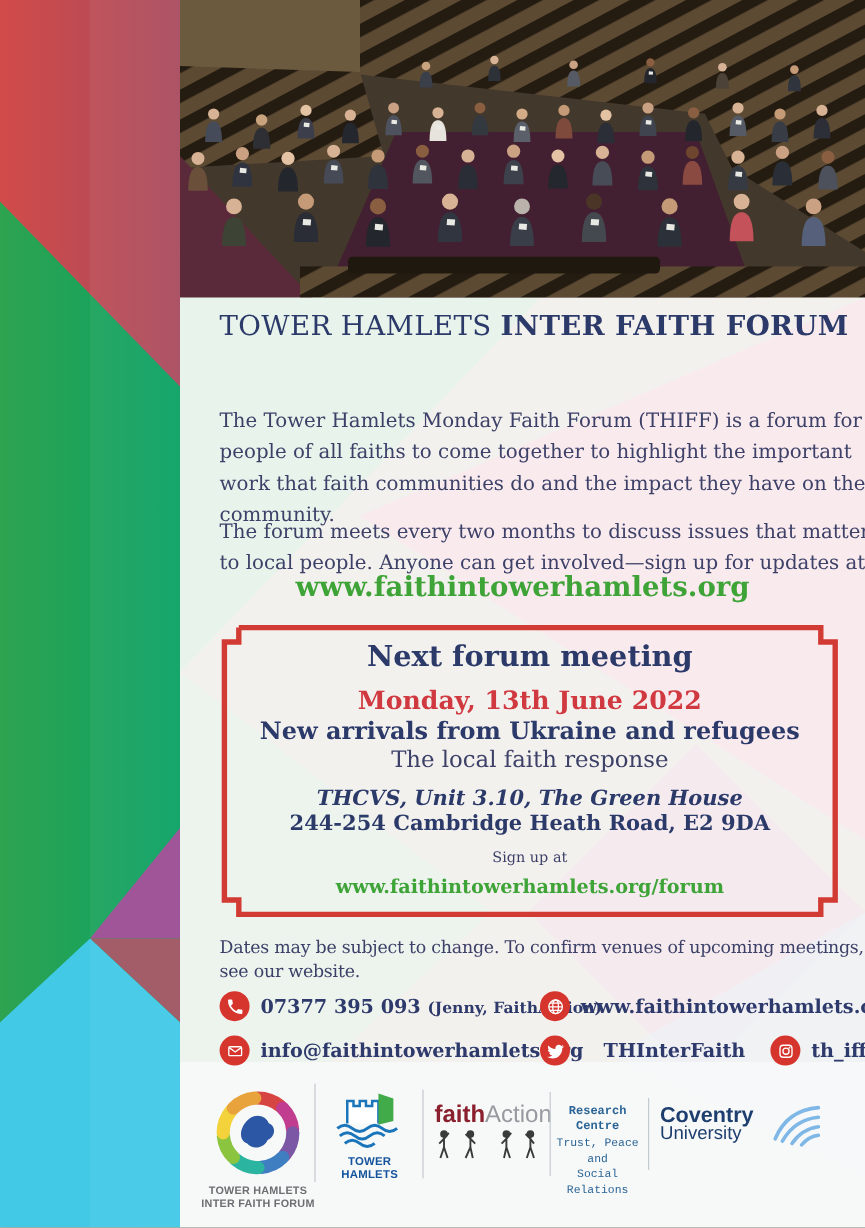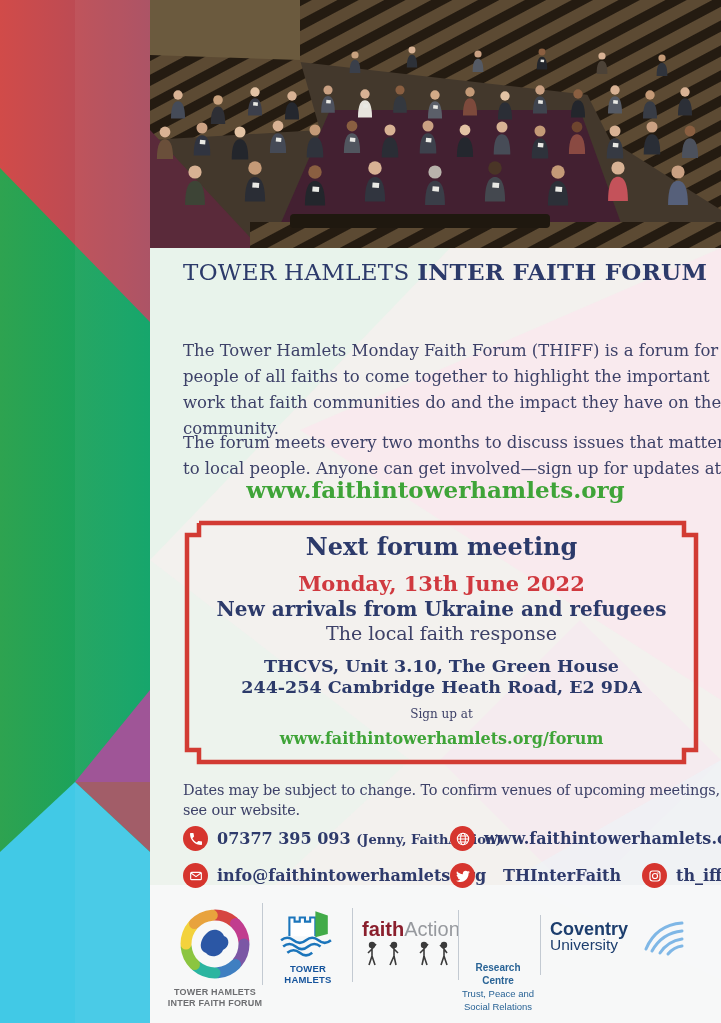--- a/index.html
+++ b/index.html
@@ -312,21 +312,21 @@
     <svg class="frame" viewBox="0 0 517 247">
       <path d="M16 4 H501 V16 H513 V231 H501 V243 H16 V231 H4 V16 H16 Z
                M16 16 H16" fill="none"></path>
       <path d="M16 4 H501 V16 H513 V231 H501 V243 H16 V231 H4 V16 H16 V4" fill="none" stroke="#d23b33" stroke-width="4.5"></path>
     </svg>
 
     <div class="abs bx" style="top:532px;font-size:24px;font-weight:bold;color:#2c3a6a;">Next forum meeting</div>
     <div class="abs bx" style="top:571px;font-size:21px;font-weight:bold;color:#d0393f;">Monday, 13th June 2022</div>
     <div class="abs bx" style="top:597px;font-size:20px;font-weight:bold;color:#2c3a6a;">New arrivals from Ukraine and refugees</div>
     <div class="abs bx" style="top:622px;font-size:19px;color:#3d4168;">The local faith response</div>
-    <div class="abs bx" style="top:656px;font-size:17.5px;font-weight:bold;color:#2c3a6a;">THCVS, Unit 3.10, The Green House</div>
+    <div class="abs bx" style="top:656px;font-size:17.5px;font-weight:bold;color:#2c3a6a;font-style:italic;">THCVS, Unit 3.10, The Green House</div>
     <div class="abs bx" style="top:677px;font-size:17.5px;font-weight:bold;color:#2c3a6a;">244-254 Cambridge Heath Road, E2 9DA</div>
     <div class="abs bx" style="top:707px;font-size:12px;color:#3d4168;">Sign up at</div>
     <div class="abs bx" style="top:729px;font-size:16px;font-weight:bold;color:#3fa438;">www.faithintowerhamlets.org/forum</div>
 
     <div class="abs disc" style="left:33px;top:780px;">
       <div class="nowrap">Dates may be subject to change. To confirm venues of upcoming meetings, please</div>
       <div class="nowrap">see our website.</div>
     </div>
 
     <div class="abs contact" style="left:33px;top:826px;">
@@ -407,39 +407,39 @@
           <path d="M8 34 q6 -5 12 0 t12 0 t12 0 t12 0"></path>
           <path d="M10 40 q6 -5 12 0 t12 0 t12 0"></path>
           <path d="M14 46 q6 -5 12 0 t12 0"></path>
         </g>
       </svg>
       <div class="sans council-label">TOWER HAMLETS</div>
     </div>
 
     <div class="vdiv" style="left:202px;top:908px;height:74px;"></div>
 
-    <div class="abs sans" style="left:212px;top:918px;width:92px;text-align:center;">
+    <div class="abs sans" style="left:212px;top:918px;width:92px;">
       <span class="fa-faith">faith</span><span class="fa-action">Action</span>
       <svg width="88" height="30" viewBox="0 0 88 30">
         <g stroke="#3b3b3b" stroke-width="1.6" fill="#3b3b3b">
           <circle cx="8" cy="4" r="2.4"></circle>
             <path d="M8 6 v9 M8 8 l-4 4 M8 8 l4 -5 M8 15 l-3 9 M8 15 l3 9" fill="none"></path>
           <circle cx="30" cy="4" r="2.4"></circle>
             <path d="M30 6 v9 M30 8 l-4 -4 M30 8 l4 4 M30 15 l-4 9 M30 15 l2 9" fill="none"></path>
           <circle cx="60" cy="4" r="2.4"></circle>
             <path d="M60 6 v9 M60 8 l-4 4 M60 8 l4 -5 M60 15 l-2 9 M60 15 l3 9" fill="none"></path>
           <circle cx="80" cy="4" r="2.4"></circle>
             <path d="M80 6 v9 M80 8 l-4 -4 M80 8 l3 4 M80 15 l-3 9 M80 15 l3 9" fill="none"></path>
         </g>
       </svg>
     </div>
 
     <div class="vdiv" style="left:308px;top:910px;height:70px;"></div>
 
-    <div class="abs sans research" style="left:312px;top:961px;width:72px;">
+    <div class="abs sans research" style="left:312px;top:920px;width:72px;font-family:Liberation Mono, monospace;">
       <div class="r1">Research Centre</div>
       <div>Trust, Peace and</div>
       <div>Social Relations</div>
     </div>
 
     <div class="vdiv" style="left:390px;top:915px;height:60px;"></div>
 
     <div class="abs sans" style="left:400px;top:921px;">
       <div class="cov1">Coventry</div>
       <div class="cov2">University</div>

